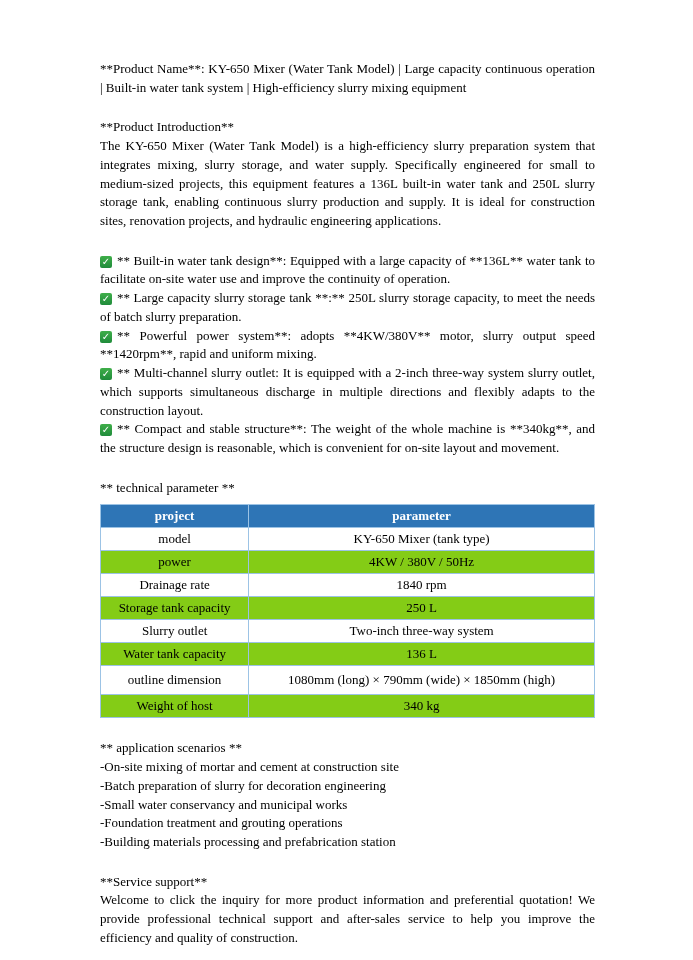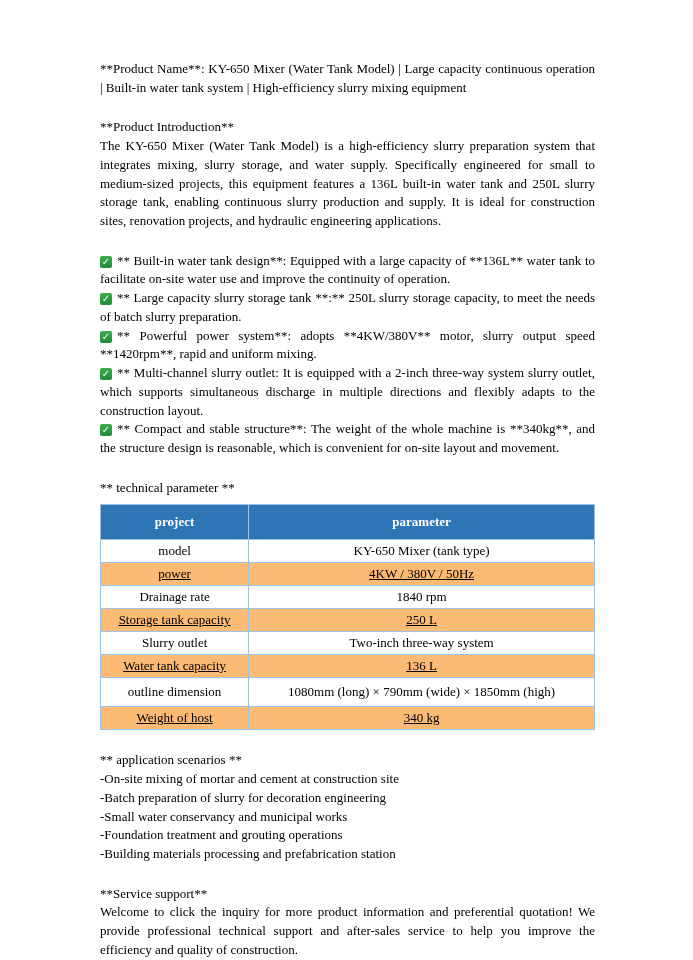--- a/index.html
+++ b/index.html
@@ -55,25 +55,25 @@
     border: 1px solid #9cc3e5;
     font-size: 13px;
     padding: 3px 16px;
     text-align: center;
     vertical-align: middle;
   }
   table.tech-table th {
     background: #2e75b6;
     color: #ffffff;
     font-weight: bold;
-    padding: 9px 6px;
+    padding: 3px 6px;
   }
   table.tech-table col.c1 { width: 30%; }
   table.tech-table col.c2 { width: 70%; }
-  table.tech-table tr.alt td { background: #fdba74; text-decoration: underline; }
+  table.tech-table tr.alt td { background: #84cc16; }
   table.tech-table tr.tall td { padding: 6px 22px; }
 </style>
 </head>
 <body>
 
 <div class="page">
 
   <div class="section">
     <p>**Product Name**: KY-650 Mixer (Water Tank Model) | Large capacity continuous operation | Built-in water tank system | High-efficiency slurry mixing equipment</p>
   </div>

